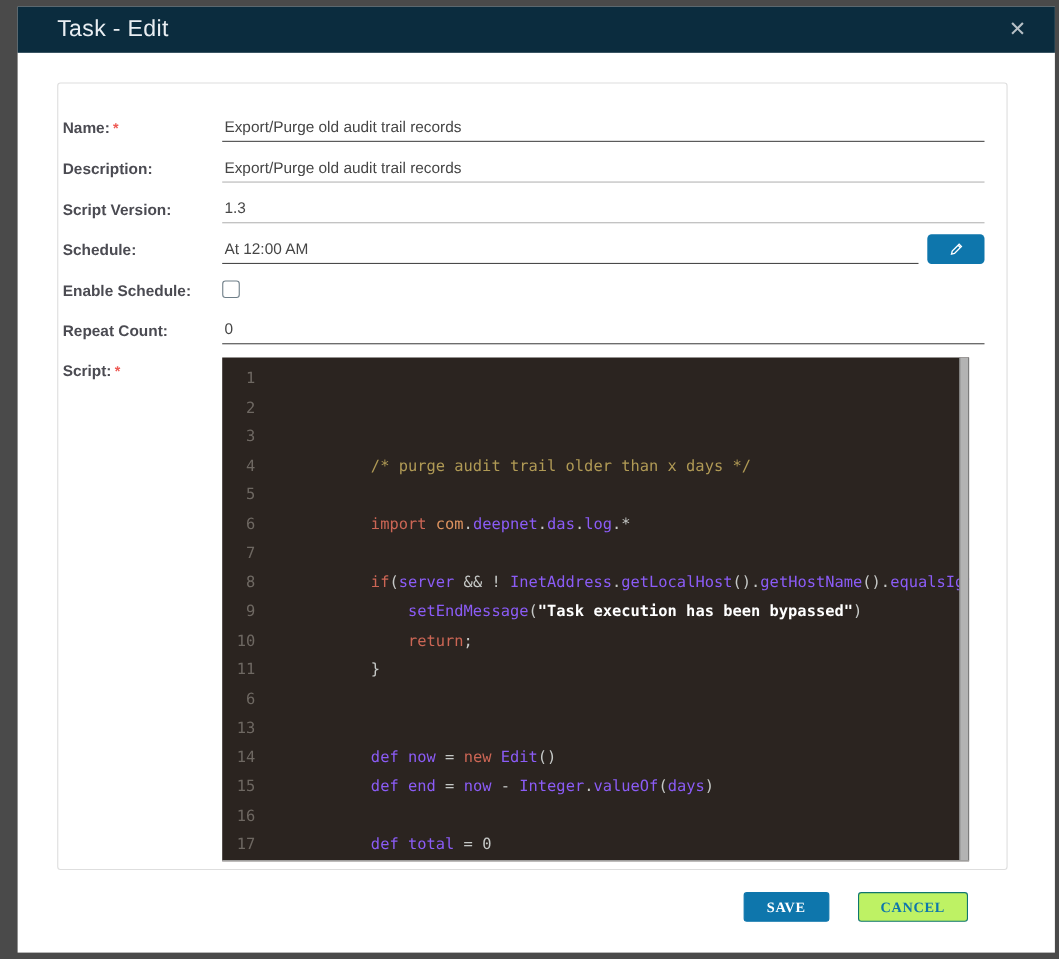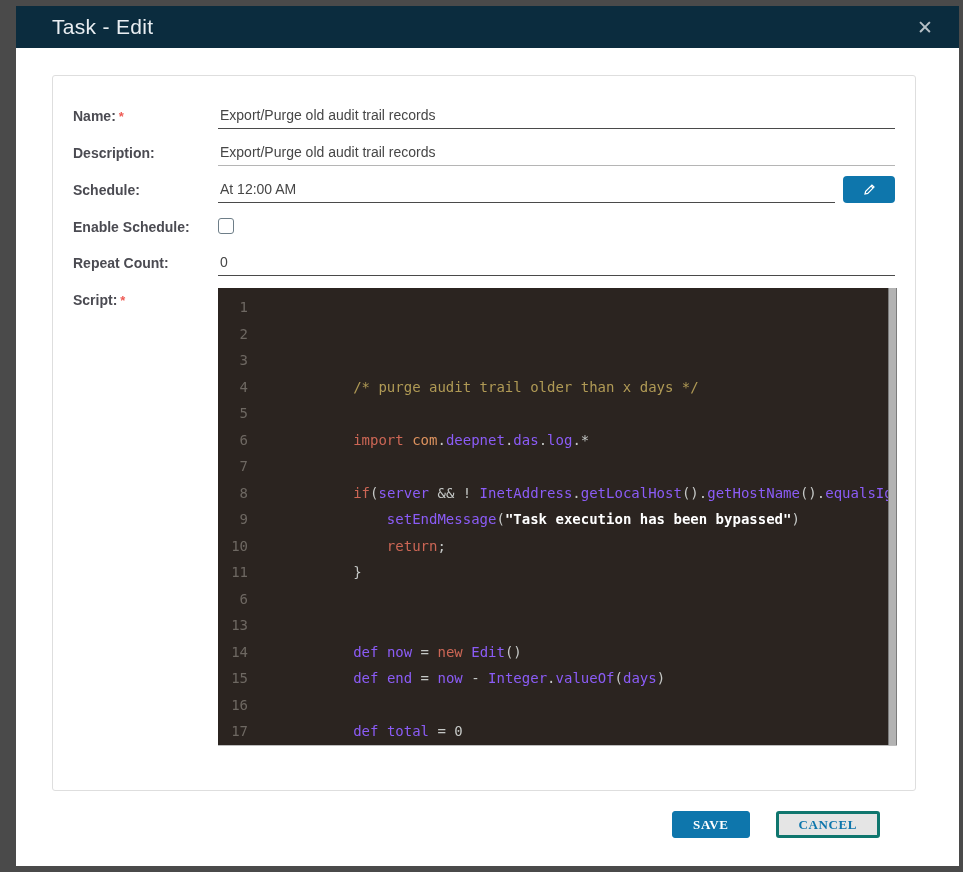--- a/index.html
+++ b/index.html
@@ -5,21 +5,21 @@
   * { margin:0; padding:0; box-sizing:border-box; }
   html,body { width:963px; height:872px; overflow:hidden; }
   body { background:#4a4a4a; font-family:"Liberation Sans", sans-serif; position:relative; }
 
   .modal { position:absolute; left:16px; top:6px; width:943px; height:860px; background:#ffffff; display:flex; flex-direction:column; }
   .modal-header { height:42px; background:#0b2c3e; display:flex; align-items:center; padding:0 22px 0 36px; flex:0 0 auto; }
   .modal-title { color:#e9eef2; font-size:21px; font-weight:300; letter-spacing:0.3px; }
   .close-btn { margin-left:auto; color:#b7c0c6; font-size:19px; line-height:1; cursor:pointer; font-weight:300; padding:2px 4px; }
 
   .modal-body { flex:1 1 auto; padding:27px 43px 0 36px; }
-  .card { border:1px solid #dedede; border-radius:3px; height:716px; padding:28px 20px 8px 20px; overflow:hidden; }
+  .card { border:1px solid #dedede; border-radius:3px; height:716px; padding:28px 20px 8px 4px; overflow:hidden; }
 
   .row { display:flex; align-items:flex-start; margin-bottom:12px; }
   .row label.flabel { width:145px; flex:0 0 145px; font-size:14px; font-weight:600; color:#4b4b52; padding-top:3px; line-height:19px; }
   .req { color:#ee5a54; font-size:13px; margin-left:3px; }
   .fcol { flex:1 1 auto; display:flex; align-items:flex-start; }
   input.txt { width:100%; border:none; border-bottom:1px solid #b5b5b5; font-size:14px; color:#464646; font-family:"Liberation Sans", sans-serif; padding:2px 2px 5px 2px; background:transparent; outline:none; height:25px; }
   input.txt.u-dark { border-bottom-color:#4a4a4a; }
   .row-enable { margin-bottom:14px; }
   input.cbx { appearance:none; -webkit-appearance:none; width:16px; height:16px; border:1px solid #6e7e88; border-radius:3px; background:#fff; margin-top:3px; cursor:pointer; }
   .edit-btn { flex:0 0 auto; width:52px; height:27px; margin-left:8px; margin-top:-2px; background:#0e76ac; border:none; border-radius:4px; display:flex; align-items:center; justify-content:center; cursor:pointer; }
@@ -34,21 +34,21 @@
   .tok-k { color:#cc6655; }
   .tok-g { color:#8b5cf6; }
   .tok-o { color:#de935f;text-align:right; }
   .tok-c { color:#b09a55; }
   .tok-s { color:#ffffff; font-weight:bold; }
   .vscroll { position:absolute; top:0; right:0; width:9px; height:100%; background:#b3b3b3; border-left:1px solid #7c7c7c; border-right:1px solid #7c7c7c; cursor:default; }
 
   .modal-footer { flex:0 0 auto; display:flex; justify-content:flex-end; align-items:center; gap:26px; padding:20px 36px 0 0; }
   .btn { height:27px; border-radius:3px; font-size:13px; font-weight:bold; letter-spacing:0.6px; padding:0 20px; cursor:pointer; font-family:Liberation Serif, serif; }
   .btn-primary { background:#0e76ac; color:#ffffff; border:1px solid #0e76ac; }
-  .btn-outline { background:#e5e5e5; color:#0e76ac; border:3px solid #0f766e; }
+  .btn-outline { background:#bef264; color:#0e76ac; border:1px solid #0f766e; }
 </style>
 </head>
 <body>
 
 <div class="modal">
 
   <div class="modal-header">
     <span class="modal-title">Task - Edit</span>
     <span class="close-btn">✕</span>
   </div>
@@ -63,20 +63,26 @@
         </div>
       </div>
 
       <div class="row">
         <label class="flabel">Description:</label>
         <div class="fcol">
           <input class="txt" value="Export/Purge old audit trail records" style="">
         </div>
       </div>
 
+      <div class="row">
+        <label class="flabel">Script Version:</label>
+        <div class="fcol">
+          <input class="txt" value="1.3" style="">
+        </div>
+      </div>
 
       <div class="row">
         <label class="flabel">Schedule:</label>
         <div class="fcol">
           <input class="txt u-dark" value="At 12:00 AM" style="">
           <button class="edit-btn">
             <span style="display:flex;">
               <svg width="15" height="15" viewBox="0 0 16 16" fill="none" stroke="#ffffff" stroke-width="1.3">
                 <path d="M3.2 12.8 L3.9 9.9 L10.6 3.2 L12.8 5.4 L6.1 12.1 L3.2 12.8 Z"></path>
                 <line x1="9.6" y1="4.2" x2="11.8" y2="6.4"></line>

